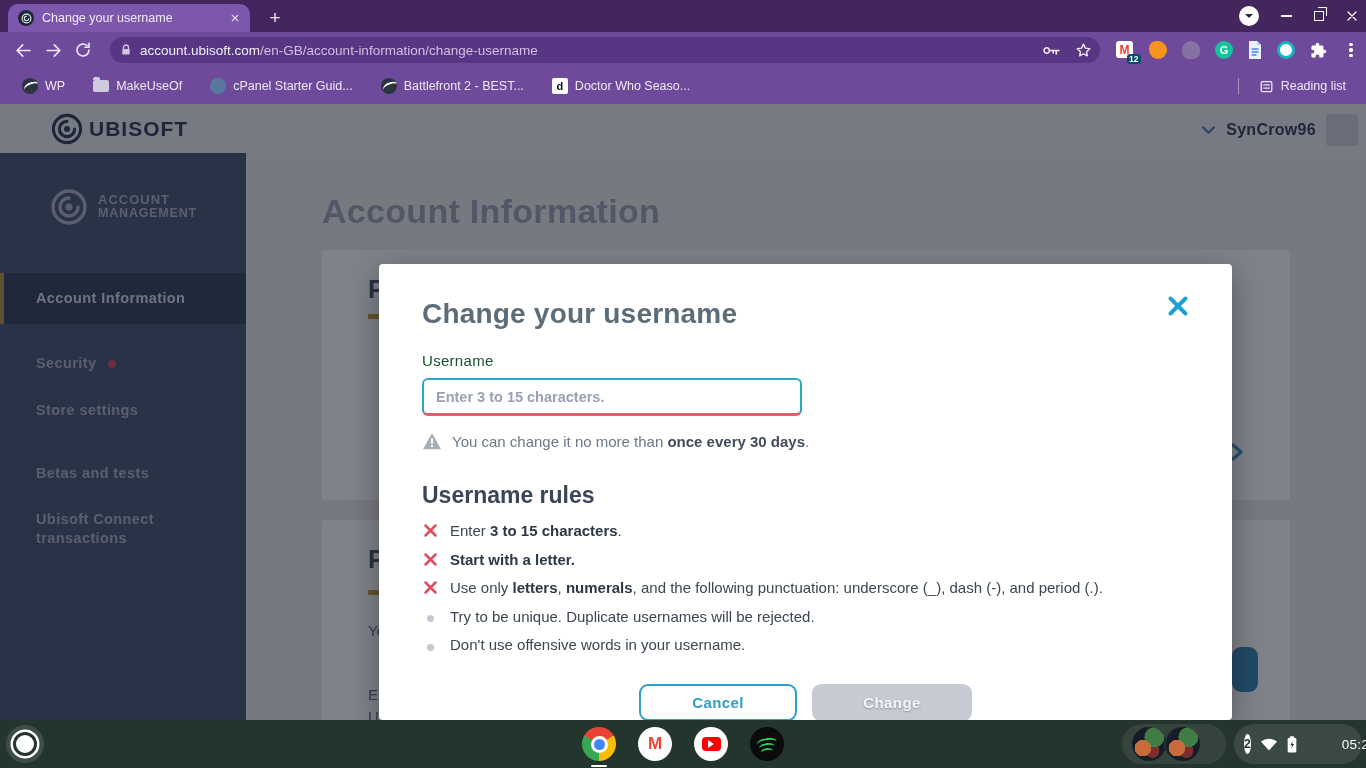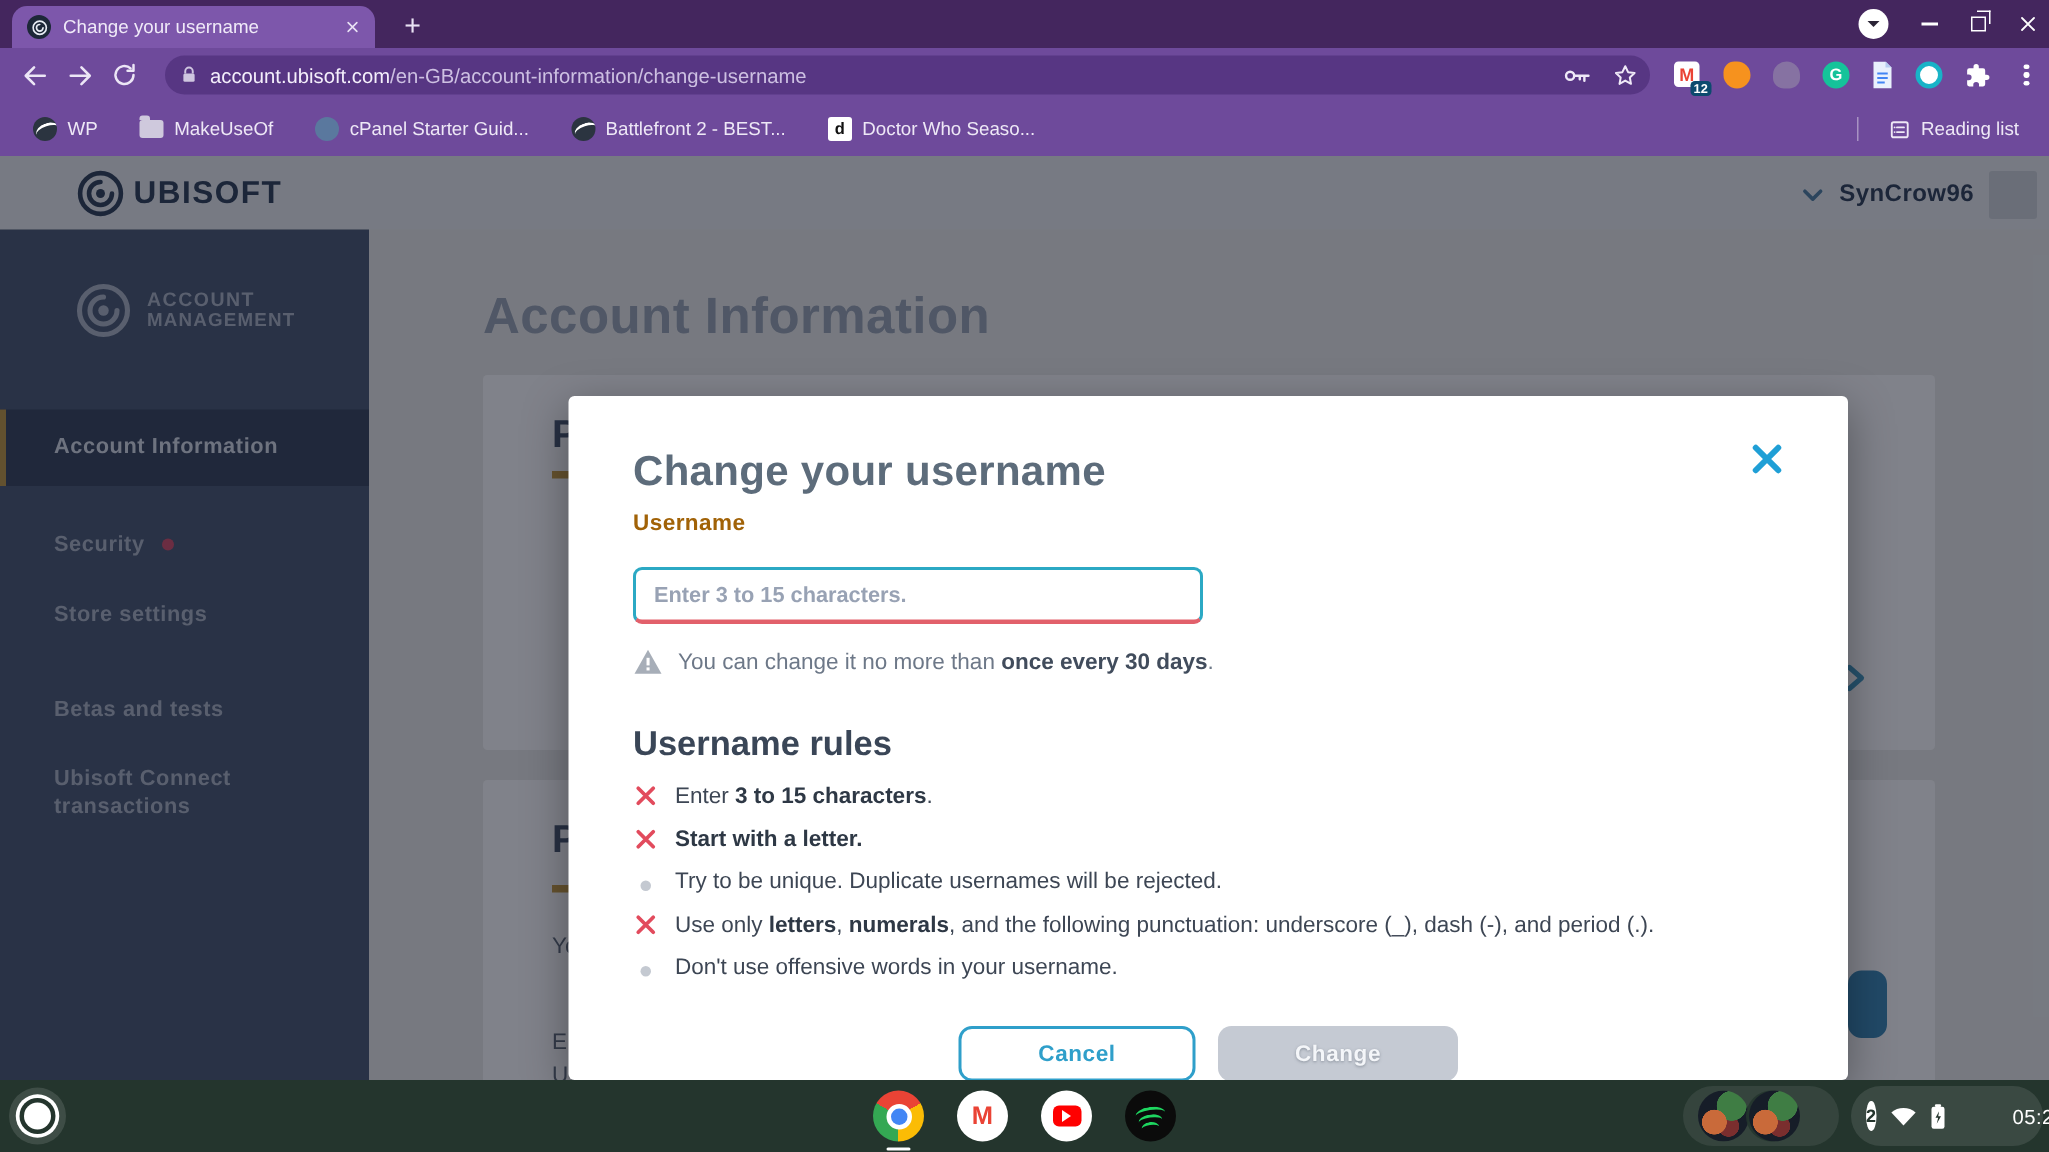--- a/index.html
+++ b/index.html
@@ -78,21 +78,21 @@
   .card-chev { position:absolute; right:46px; top:192px; }
   .blue-btn-sliver { position:absolute; left:910px; top:127px; width:26px; height:45px; background:#3584b5; border-radius:9px; }
 
   .overlay { position:absolute; left:0; top:0; width:1366px; height:616px; background:rgba(15,20,33,.52); }
 
   
   .modal { position:absolute; left:379px; top:160px; width:853px; height:456px; background:#fff; border-radius:4px;
            box-shadow:0 8px 30px rgba(0,0,0,.35); }
   .modal-title { position:absolute; left:43px; top:34px; font-size:28px; font-weight:bold; color:#5d6c7b; letter-spacing:.2px; }
   .modal-close { position:absolute; right:40px; top:28px; width:28px; height:28px; display:flex; align-items:center; justify-content:center; }
-  .field-label { position:absolute; left:43px; top:76px; font-size:15px; color:#a16207; letter-spacing:.3px;font-weight:bold; }
+  .field-label { position:absolute; left:43px; top:88px; font-size:15px; color:#14532d; letter-spacing:.3px; }
   .uname-input { position:absolute; left:43px; top:114px; width:380px; height:38px; border:2px solid #2ba9c4;
                  border-bottom:3px solid #e2606b; border-radius:6px; padding:0 12px; font-size:14.5px; font-weight:bold;
                  color:#3d4654; outline:none; font-family:"Liberation Sans", sans-serif; background:#fff; }
   .uname-input::placeholder { color:#98a2b4; opacity:1; }
   .warn-row { position:absolute; left:43px; top:168px; display:flex; align-items:center; gap:10px; font-size:15px; color:#6d7888; }
   .warn-row b { color:#414c5c; }
   .rules-title { position:absolute; left:43px; top:218px; font-size:23px; font-weight:bold; color:#3a4657; }
   .rules { position:absolute; left:43px; top:258px; width:770px; }
   .rule { display:flex; align-items:flex-start; gap:12px; margin-bottom:11.5px; font-size:15px; color:#3d4654; line-height:17px; }
   .rule b { color:#2e3845; }
@@ -378,31 +378,31 @@
         <div class="rule">
           <span class="rule-ic">
               <svg width="15" height="15" viewBox="0 0 24 24">
                 <path d="M4 4L20 20M20 4L4 20" stroke="#e24b5d" stroke-width="4" stroke-linecap="round"></path>
               </svg>
             </span>
           <span><b>Start with a letter.</b></span>
         </div>
         <div class="rule">
           <span class="rule-ic">
-              <span class="gray-dot"></span>
-            </span>
-          <span>Try to be unique. Duplicate usernames will be rejected.</span>
+              <svg width="15" height="15" viewBox="0 0 24 24">
+                <path d="M4 4L20 20M20 4L4 20" stroke="#e24b5d" stroke-width="4" stroke-linecap="round"></path>
+              </svg>
+            </span>
+          <span><span>Use only </span><b>letters</b><span>, </span><b>numerals</b><span>, and the following punctuation: underscore (_), dash (-), and period (.).</span></span>
         </div>
         <div class="rule">
           <span class="rule-ic">
-              <svg width="15" height="15" viewBox="0 0 24 24">
-                <path d="M4 4L20 20M20 4L4 20" stroke="#e24b5d" stroke-width="4" stroke-linecap="round"></path>
-              </svg>
-            </span>
-          <span><span>Use only </span><b>letters</b><span>, </span><b>numerals</b><span>, and the following punctuation: underscore (_), dash (-), and period (.).</span></span>
+              <span class="gray-dot"></span>
+            </span>
+          <span>Try to be unique. Duplicate usernames will be rejected.</span>
         </div>
         <div class="rule">
           <span class="rule-ic">
               <span class="gray-dot"></span>
             </span>
           <span>Don't use offensive words in your username.</span>
         </div>
       </div>
 
       <div class="modal-btns">

